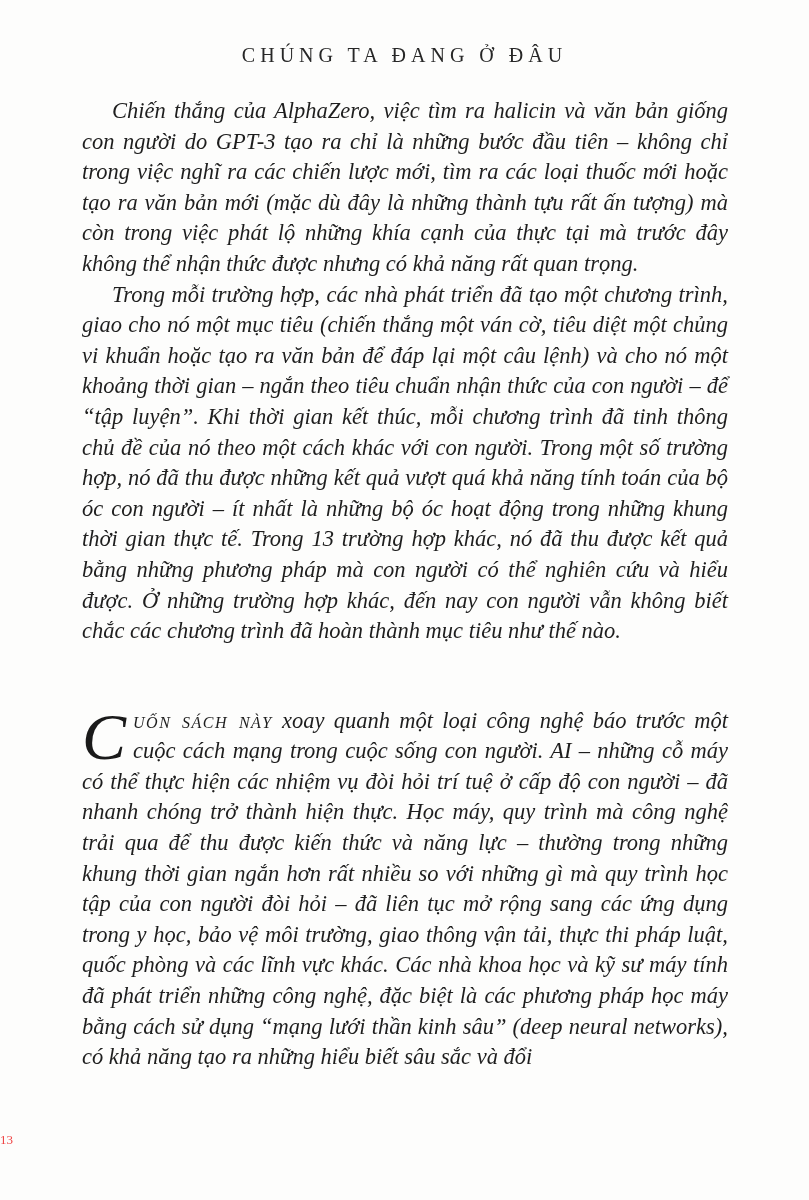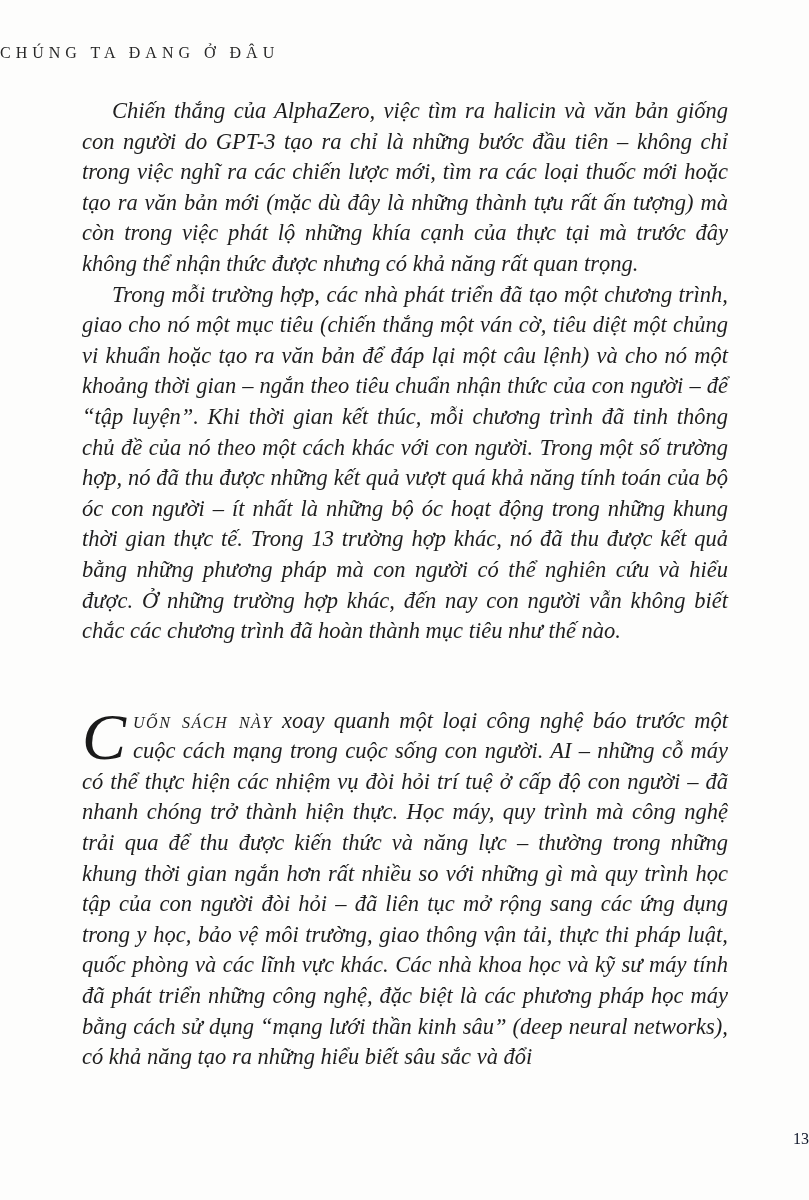--- a/index.html
+++ b/index.html
@@ -15,22 +15,22 @@
     font-family: "Liberation Serif", "DejaVu Serif", serif;
     color: #1e1e1e;
     overflow: hidden;
     box-sizing: border-box;
   }
   .running-header {
     position: absolute;
     top: 44px;
     left: 0;
     right: 0;
-    text-align: left;
-    font-size: 16px;
+    text-align: center;
+    font-size: 20px;
     letter-spacing: 5px;
     color: #272727;
     font-variant: normal;
   }
   .text-block {
     position: absolute;
     top: 96px;
     left: 82px;
     width: 646px;
     font-size: 22.5px;
@@ -57,23 +57,23 @@
   }
   .smallcaps {
     font-variant: small-caps;
     letter-spacing: 1.5px;
   }
   .page-number {
     position: absolute;
     bottom: 52px;
     left: 0;
     right: 0;
-    text-align: right;
-    font-size: 16px;
-    color: #0f172a;
+    text-align: left;
+    font-size: 13px;
+    color: #ef4444;
   }
 </style>
 </head>
 <body>
 
 <div class="page">
 
   <div class="running-header">CHÚNG TA ĐANG Ở ĐÂU</div>
 
   <div class="text-block">

